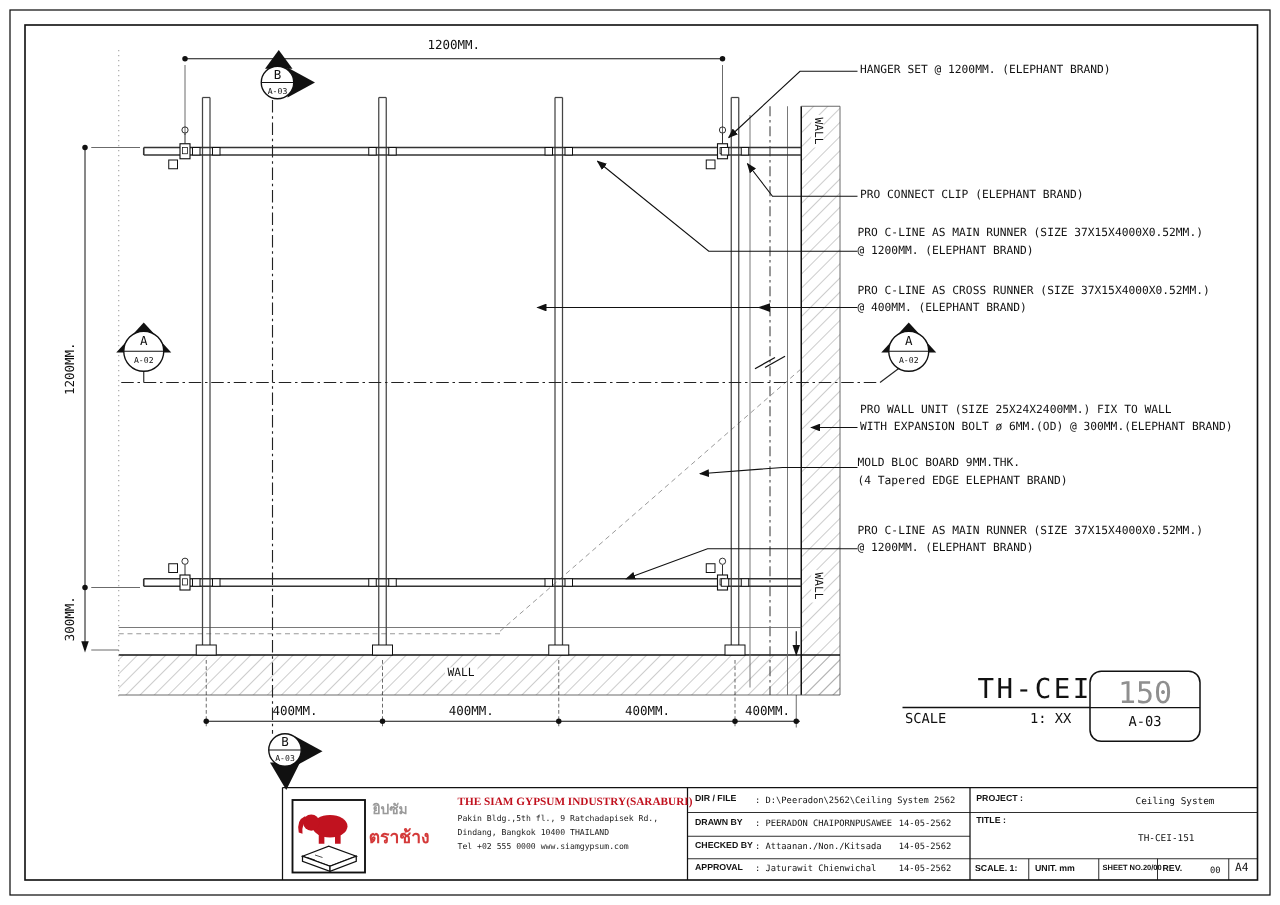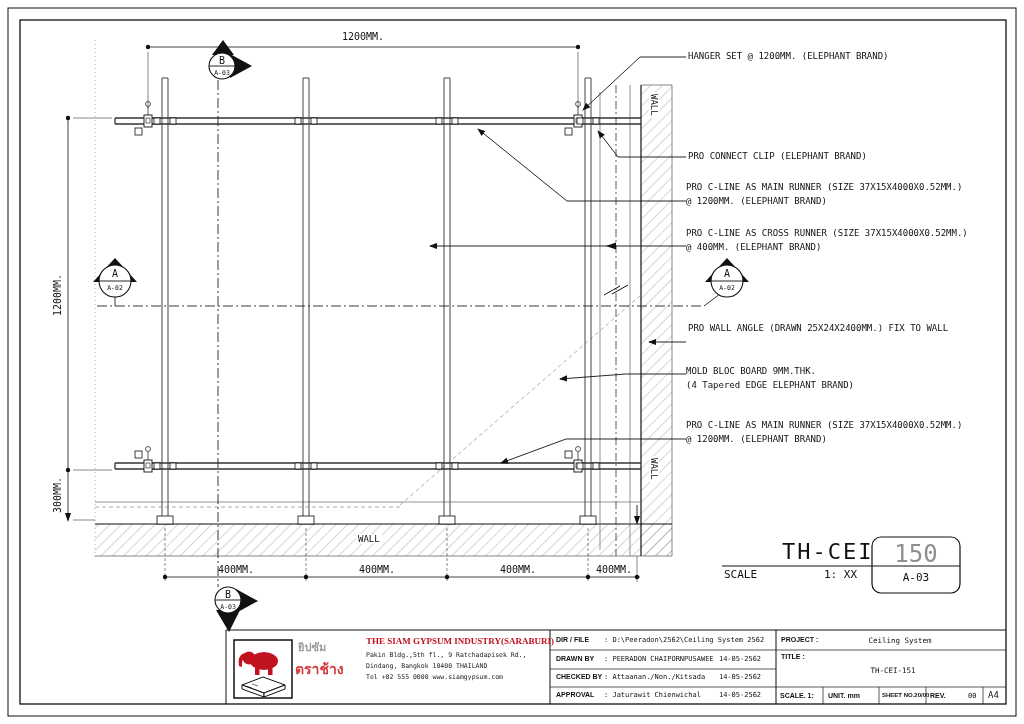--- a/index.html
+++ b/index.html
@@ -14,21 +14,21 @@
          transform:rotate(90deg);transform-origin:0 0;}
   .mkL{position:absolute;font:10px "DejaVu Sans Mono",monospace;transform:translateX(-50%);white-space:nowrap;}
   .mkS{position:absolute;font:6.5px "DejaVu Sans Mono",monospace;transform:translateX(-50%);white-space:nowrap;}
   .code{position:absolute;font:22px "DejaVu Sans Mono",monospace;letter-spacing:2px;white-space:nowrap;margin-left:34px;}
   .num150{position:absolute;font:24px "DejaVu Sans Mono",monospace;color:#8f8f8f;transform:translateX(-50%);white-space:nowrap;}
   .a01{position:absolute;font:11px "DejaVu Sans Mono",monospace;transform:translateX(-50%);white-space:nowrap;}
   .scl{position:absolute;font:11px "DejaVu Sans Mono",monospace;white-space:nowrap;}
   .tb-label{position:absolute;font:7px "Liberation Sans",sans-serif;font-weight:bold;white-space:nowrap;}
   .tb-val{position:absolute;font:7px "DejaVu Sans Mono",monospace;white-space:nowrap;}
   .tb-date{position:absolute;font:7px "DejaVu Sans Mono",monospace;white-space:nowrap;text-align:center;width:60px;}
-  .tb-center{position:absolute;font:7.5px "DejaVu Sans Mono",monospace;transform:translateX(-50%);white-space:nowrap;}
+  .tb-center{position:absolute;font:7.5px "DejaVu Sans Mono",monospace;transform:translateX(-50%);white-space:nowrap;margin-left:40px;}
   .co-name{position:absolute;font:9px "Liberation Serif",serif;font-weight:bold;color:#c1121f;white-space:nowrap;}
   .co-addr{position:absolute;font:6.5px "DejaVu Sans Mono",monospace;color:#222;white-space:nowrap;}
   .thai1{position:absolute;font:11px "DejaVu Sans",sans-serif;font-weight:bold;color:#9a9a9a;white-space:nowrap;}
   .thai2{position:absolute;font:14px "DejaVu Sans",sans-serif;font-weight:bold;color:#d43a3a;white-space:nowrap;}
   .a4{position:absolute;font:9px "DejaVu Sans Mono",monospace;white-space:nowrap;}
 </style>
 </head>
 <body>
 
 <div class="sheet">
@@ -283,21 +283,22 @@
 <div class="mkS" style="left:115px;top:284px;">A-02</div>
 <div class="mkL" style="left:727px;top:268px;">A</div>
 <div class="mkS" style="left:727px;top:284px;">A-02</div>
 
 <div class="t" style="left:688px;top:51px;">HANGER SET @ 1200MM. (ELEPHANT BRAND)</div>
 <div class="t" style="left:688px;top:151px;">PRO CONNECT CLIP (ELEPHANT BRAND)</div>
 <div class="t" style="left:686px;top:182px;">PRO C-LINE AS MAIN RUNNER (SIZE 37X15X4000X0.52MM.)</div>
 <div class="t" style="left:686px;top:196px;">@ 1200MM. (ELEPHANT BRAND)</div>
 <div class="t" style="left:686px;top:228px;">PRO C-LINE AS CROSS RUNNER (SIZE 37X15X4000X0.52MM.)</div>
 <div class="t" style="left:686px;top:242px;">@ 400MM. (ELEPHANT BRAND)</div>
-<div class="t" style="left:688px;top:323px;">PRO WALL ANGLE (DRAWN 25X24X2400MM.) FIX TO WALL</div>
+<div class="t" style="left:688px;top:323px;">PRO WALL UNIT (SIZE 25X24X2400MM.) FIX TO WALL</div>
+<div class="t" style="left:688px;top:337px;">WITH EXPANSION BOLT ø 6MM.(OD) @ 300MM.(ELEPHANT BRAND)</div>
 <div class="t" style="left:686px;top:366px;">MOLD BLOC BOARD 9MM.THK.</div>
 <div class="t" style="left:686px;top:380px;">(4 Tapered EDGE ELEPHANT BRAND)</div>
 <div class="t" style="left:686px;top:420px;">PRO C-LINE AS MAIN RUNNER (SIZE 37X15X4000X0.52MM.)</div>
 <div class="t" style="left:686px;top:434px;">@ 1200MM. (ELEPHANT BRAND)</div>
 
 <div class="code" style="left:748px;top:539px;">TH-CEI</div>
 <div class="scl" style="left:724px;top:568px;">SCALE</div>
 <div class="scl" style="left:824px;top:568px;">1: XX</div>
 <div class="num150" style="left:916px;top:540px;">150</div>
 <div class="a01" style="left:916px;top:571px;">A-03</div>

